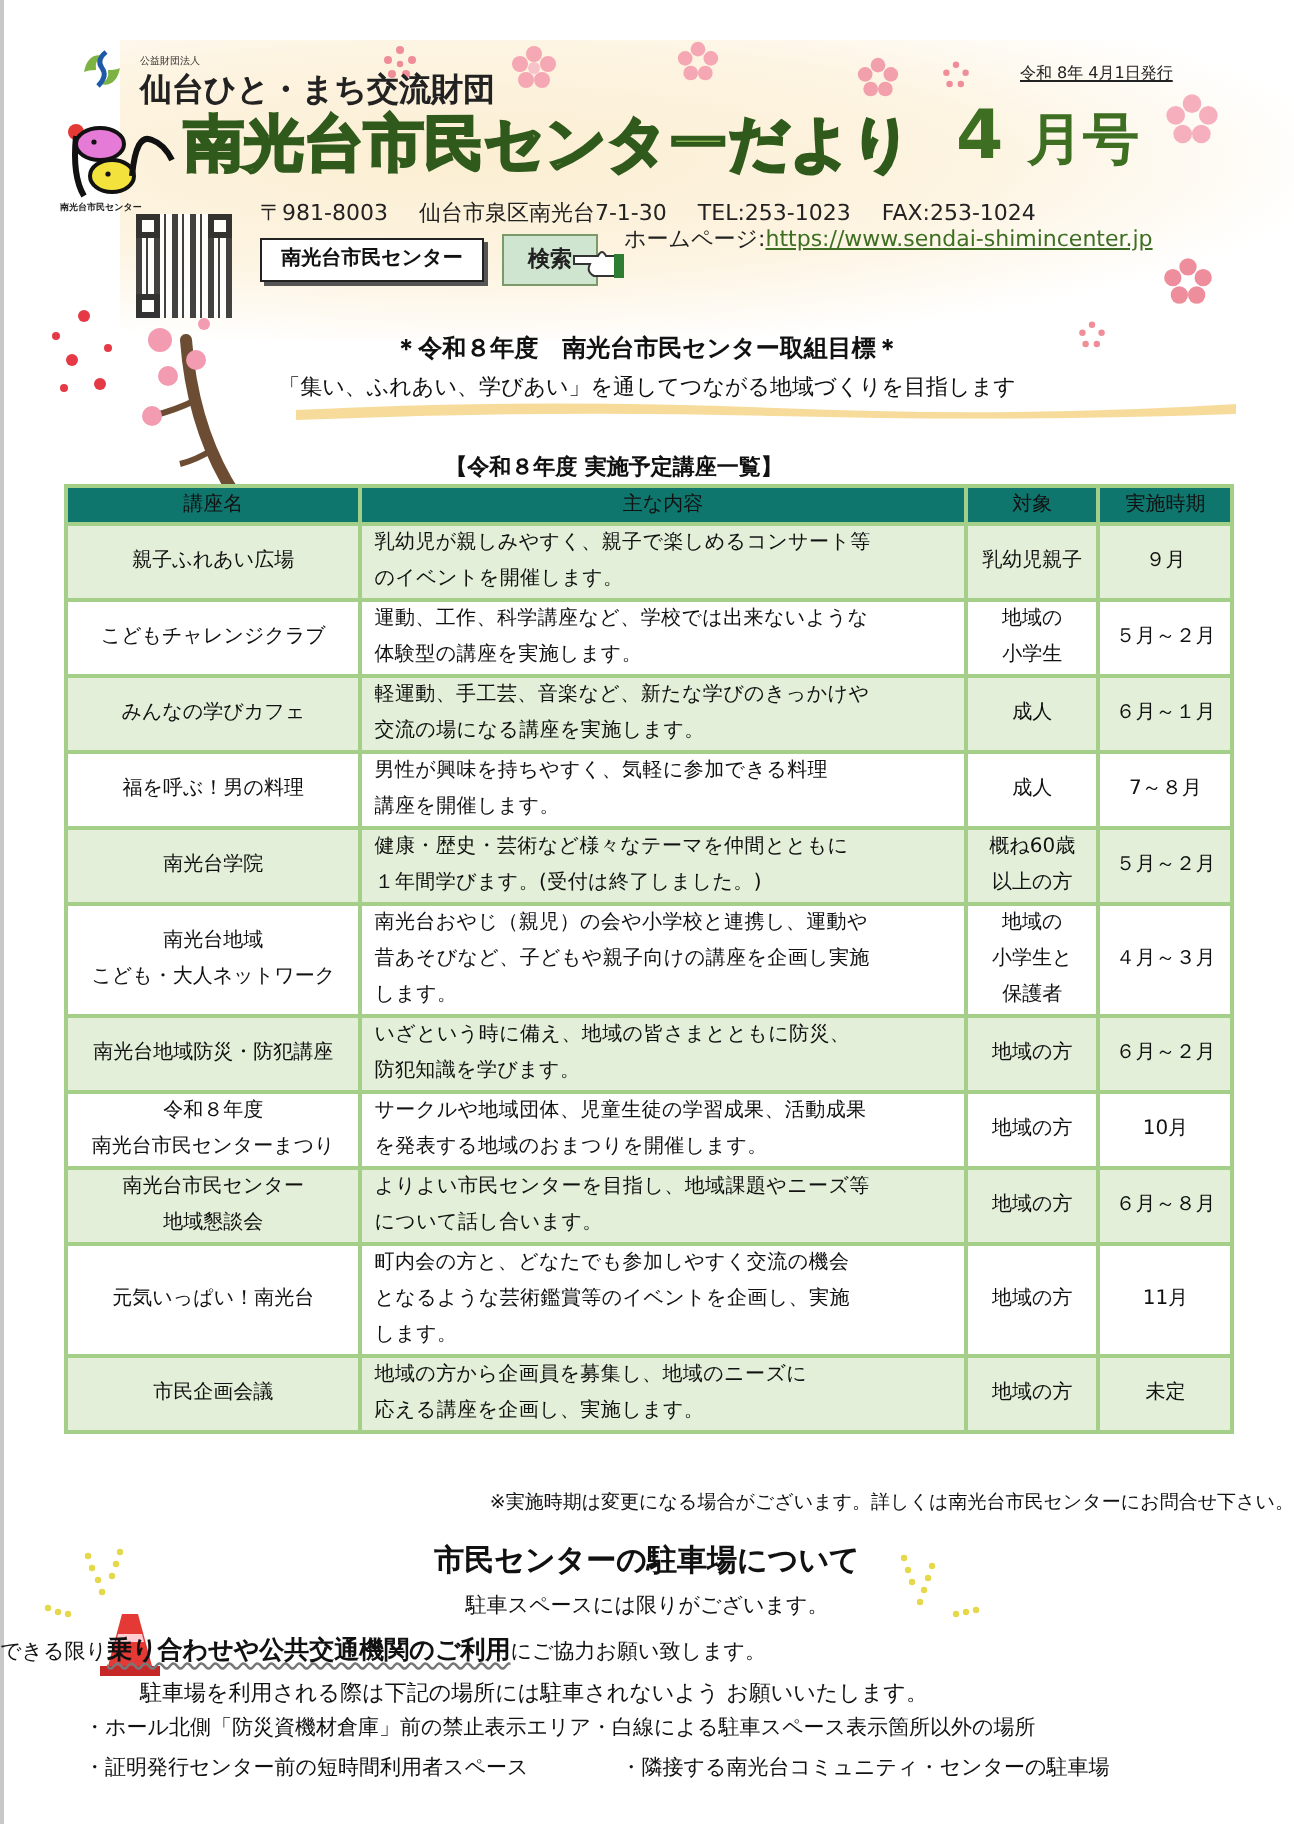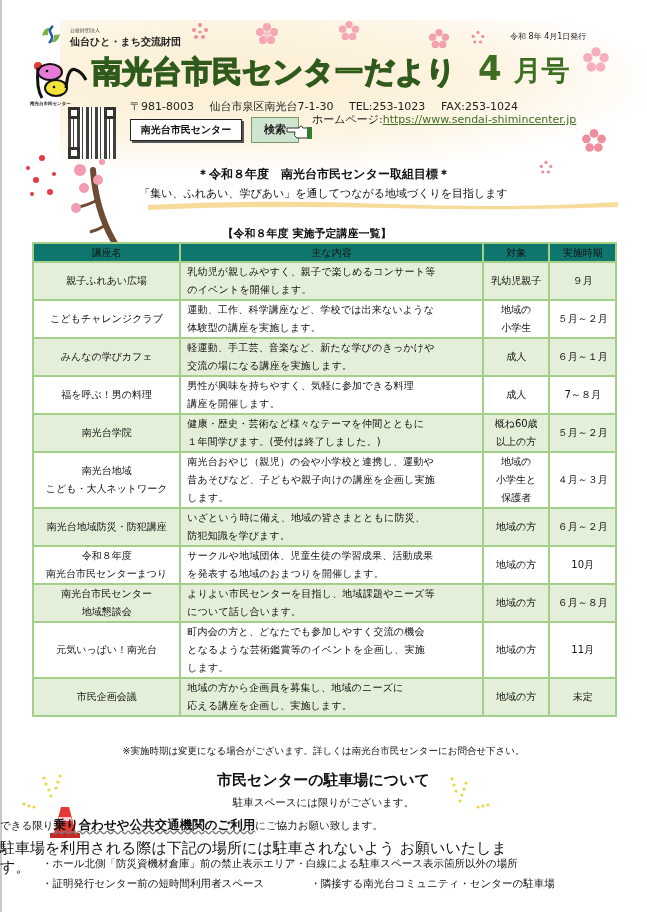--- a/index.html
+++ b/index.html
@@ -9,22 +9,22 @@
     font-family: "DejaVu Sans", sans-serif;
     color: #111;
   }
   .page-border { position: absolute; left: 0; top: 0; width: 2px; height: 912px; background: #c8c8c8; }
   .header-band {
     position: absolute; left: 60px; top: 20px; width: 587px; height: 150px;
     background: radial-gradient(ellipse at 30% 40%, #fbeed2 0%, #fdf4e2 45%, rgba(255,255,255,0) 75%);
   }
   .org-logo { position: absolute; left: 38px; top: 22px; width: 26px; height: 26px; }
   .org-small { position: absolute; left: 70px; top: 27px; font-size: 5px; color: #333; }
-  .org-name { position: absolute; left: 70px; top: 35px; font-size: 10px; font-weight: bold; color: #222; }
-  .issue-date { position: absolute; left: 510px; top: 31px; font-size: 8px; color: #222; }
+  .org-name { position: absolute; left: 70px; top: 35px; font-size: 16px; font-weight: bold; color: #222; }
+  .issue-date { position: absolute; left: 510px; top: 31px; font-size: 8px; color: #222; text-decoration: underline; }
 
   .mascot { position: absolute; left: 32px; top: 58px; width: 56px; height: 44px; }
   .mascot-label { position: absolute; left: 30px; top: 101px; font-size: 4.5px; font-weight: bold; color: #222; }
 
   .main-title {
     position: absolute; left: 92px; top: 52px;
     font-family: "DejaVu Sans", sans-serif; font-weight: bold; font-size: 30px;
     color: #8cb552; letter-spacing: 0px;
     -webkit-text-stroke: 1.4px #2f5a1c;
     text-shadow: 0 0 0 #fff;
@@ -87,27 +87,27 @@
     border: 2px solid #a4cf89; padding: 0 6px; line-height: 18px;
   }
   table.courses th { background: #0f766e; font-weight: normal; text-align: center; height: 17px; line-height: 14px; }
   table.courses td.name { text-align: center; width: 140px; padding: 0 2px; }
   table.courses td.content { text-align: left; width: 286px; letter-spacing: 0.2px; }
   table.courses td.target { text-align: center; width: 60px; padding: 0 2px; }
   table.courses td.period { text-align: center; width: 60px; padding: 0 2px; }
   table.courses tr.green td { background: #e3efd8; }
   table.courses tr.white td { background: #ffffff; }
 
-  .note { position: absolute; left: 0; width: 647px; top: 745px; text-align: center; font-size: 9.5px; color: #111; }
+  .note { position: absolute; left: 0; width: 647px; top: 745px; text-align: right; font-size: 9.5px; color: #111; }
 
   .parking-title { position: absolute; left: 0; width: 647px; top: 771px; text-align: center; font-size: 15px; font-weight: bold; color: #111; }
   .parking-line1 { position: absolute; left: 0; width: 647px; top: 796px; text-align: center; font-size: 10.5px; }
   .parking-line2 { position: absolute; left: 0; width: 647px; top: 817px; text-align: left; font-size: 10.5px; }
   .parking-line2 .emph { font-size: 12.5px; font-weight: bold; text-decoration: underline; text-decoration-style: wavy; text-decoration-color: #777; }
-  .parking-line3 { position: absolute; left: 0; width: 534px; top: 839px; font-size: 15px; }
+  .parking-line3 { position: absolute; left: 0; width: 534px; top: 839px; text-align: center; font-size: 11px; }
   .parking-line4 { position: absolute; left: 42px; top: 857px; font-size: 10.5px; white-space: nowrap; }
   .parking-line5 { position: absolute; left: 42px; top: 877px; font-size: 10.5px; white-space: nowrap; }
   .parking-line5 .second { margin-left: 46px; }
 
   .cone { position: absolute; left: 50px; top: 805px; width: 30px; height: 34px; }
   .sparkles { position: absolute; }
 </style>
 </head>
 <body>
 

